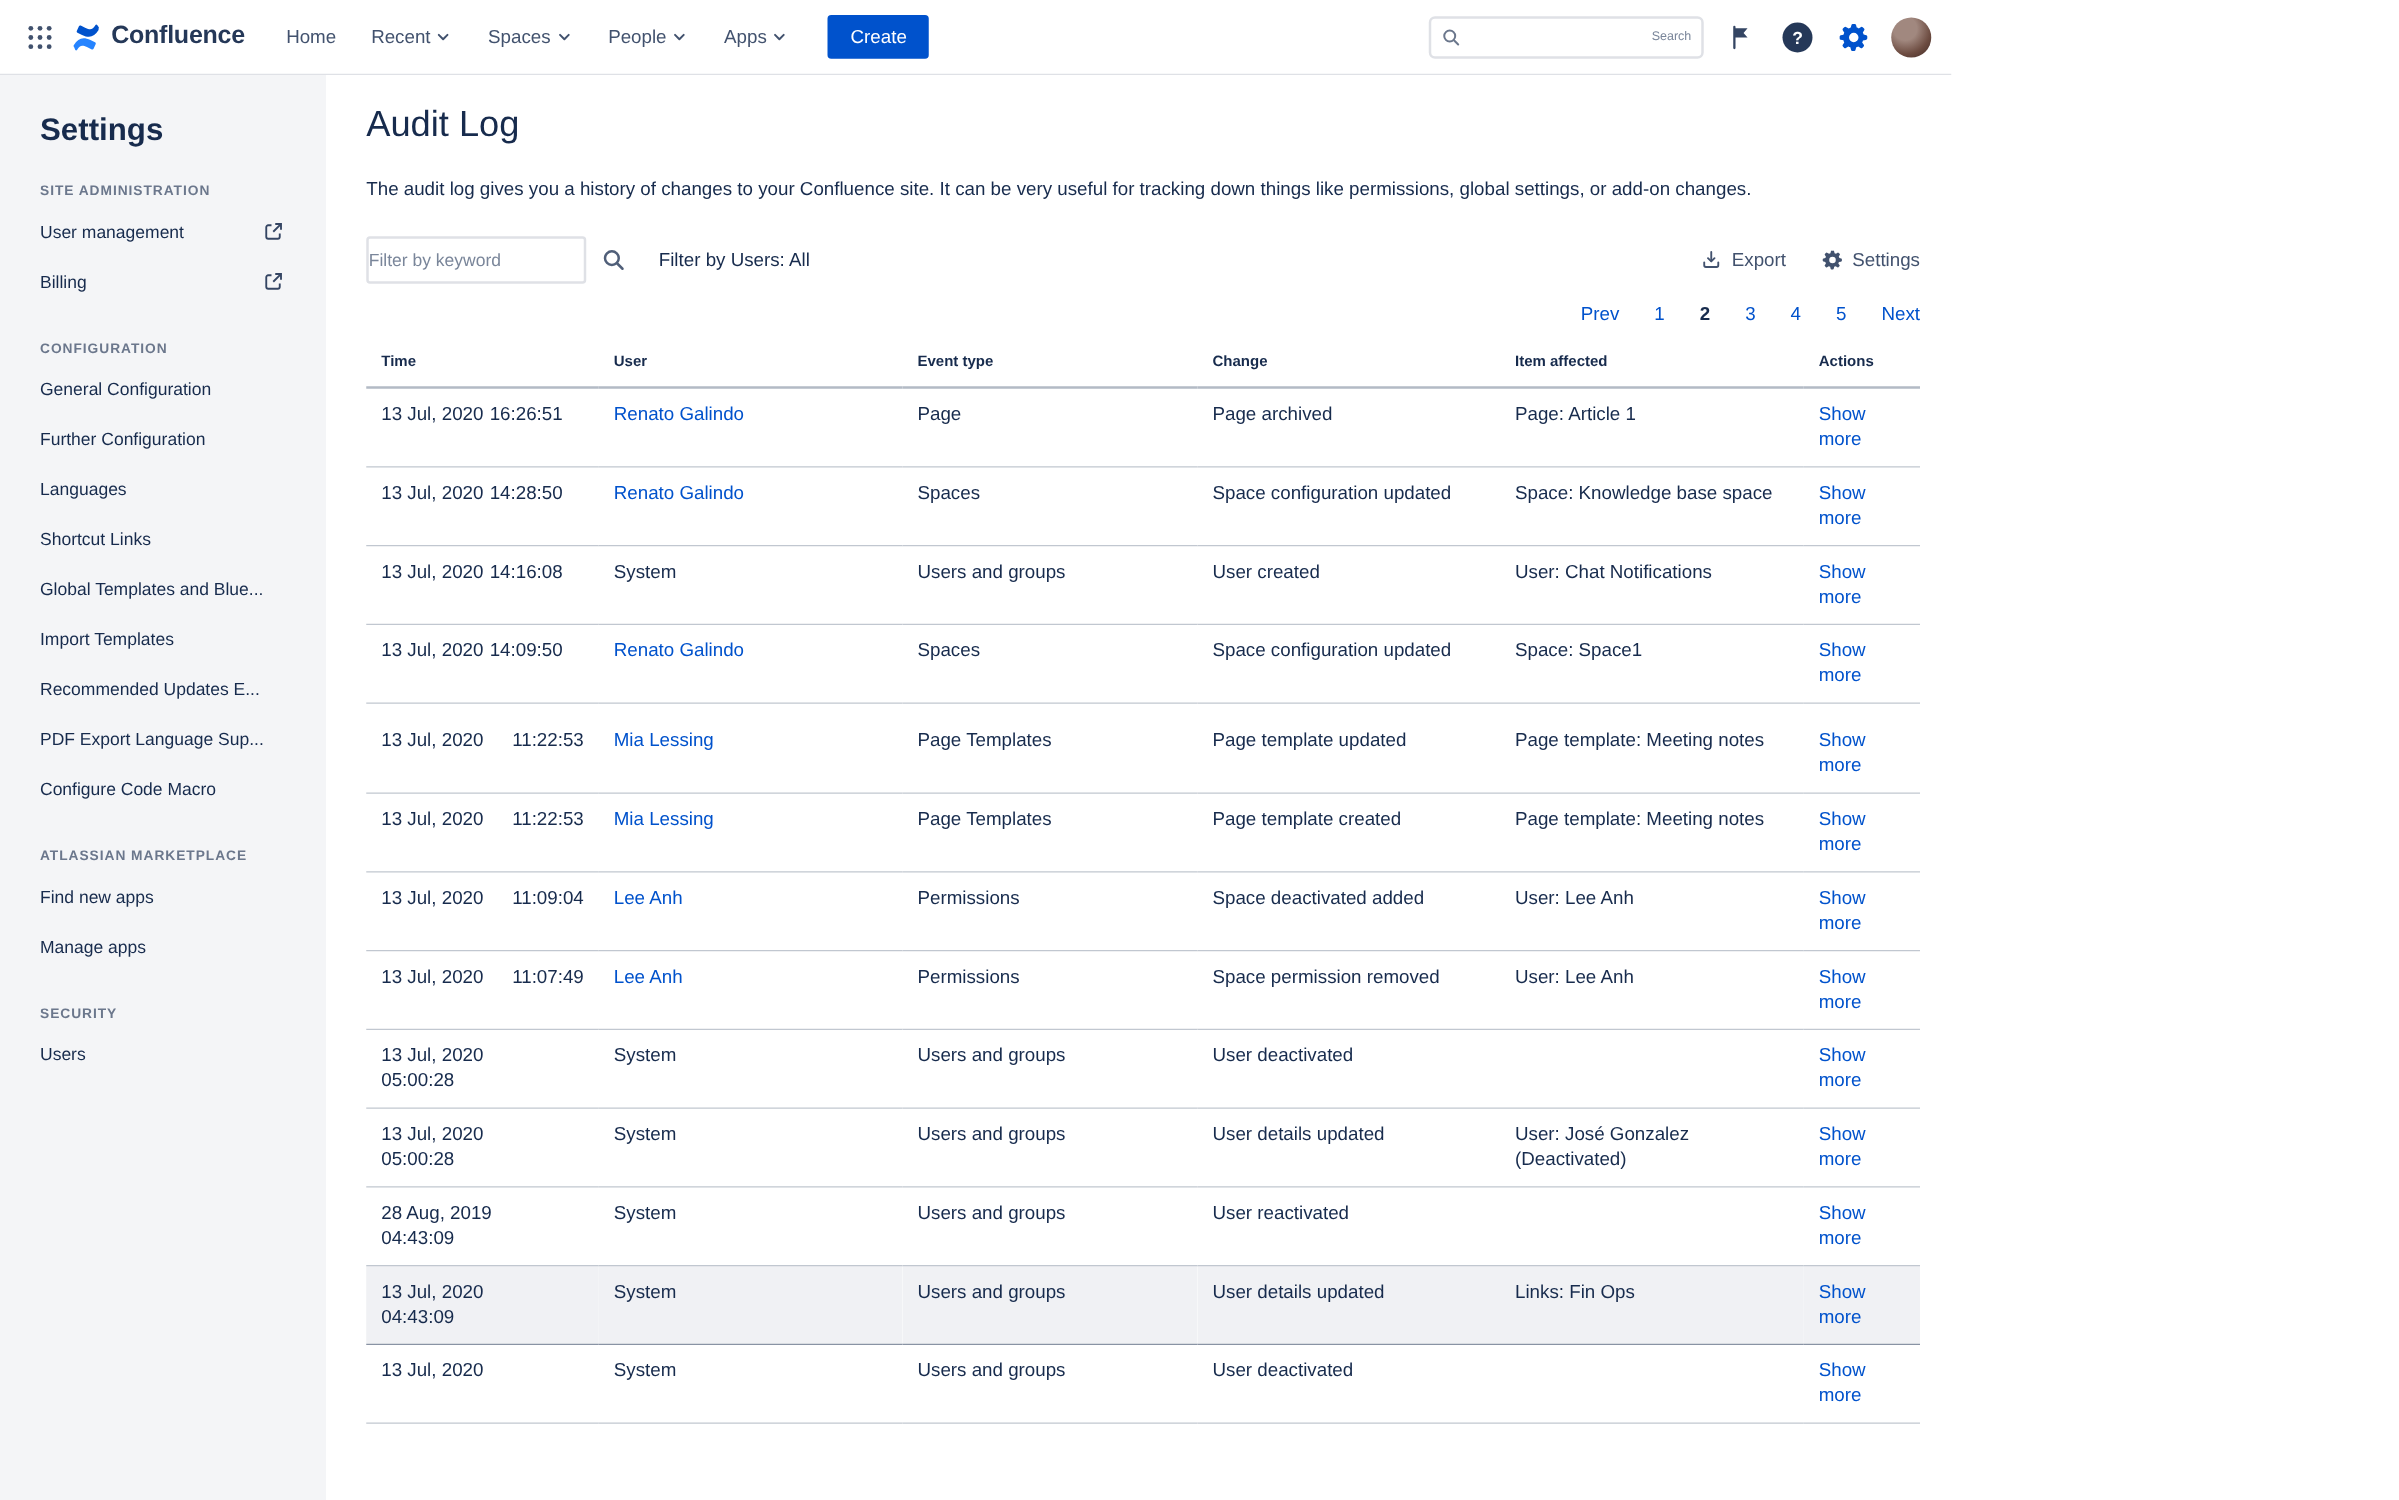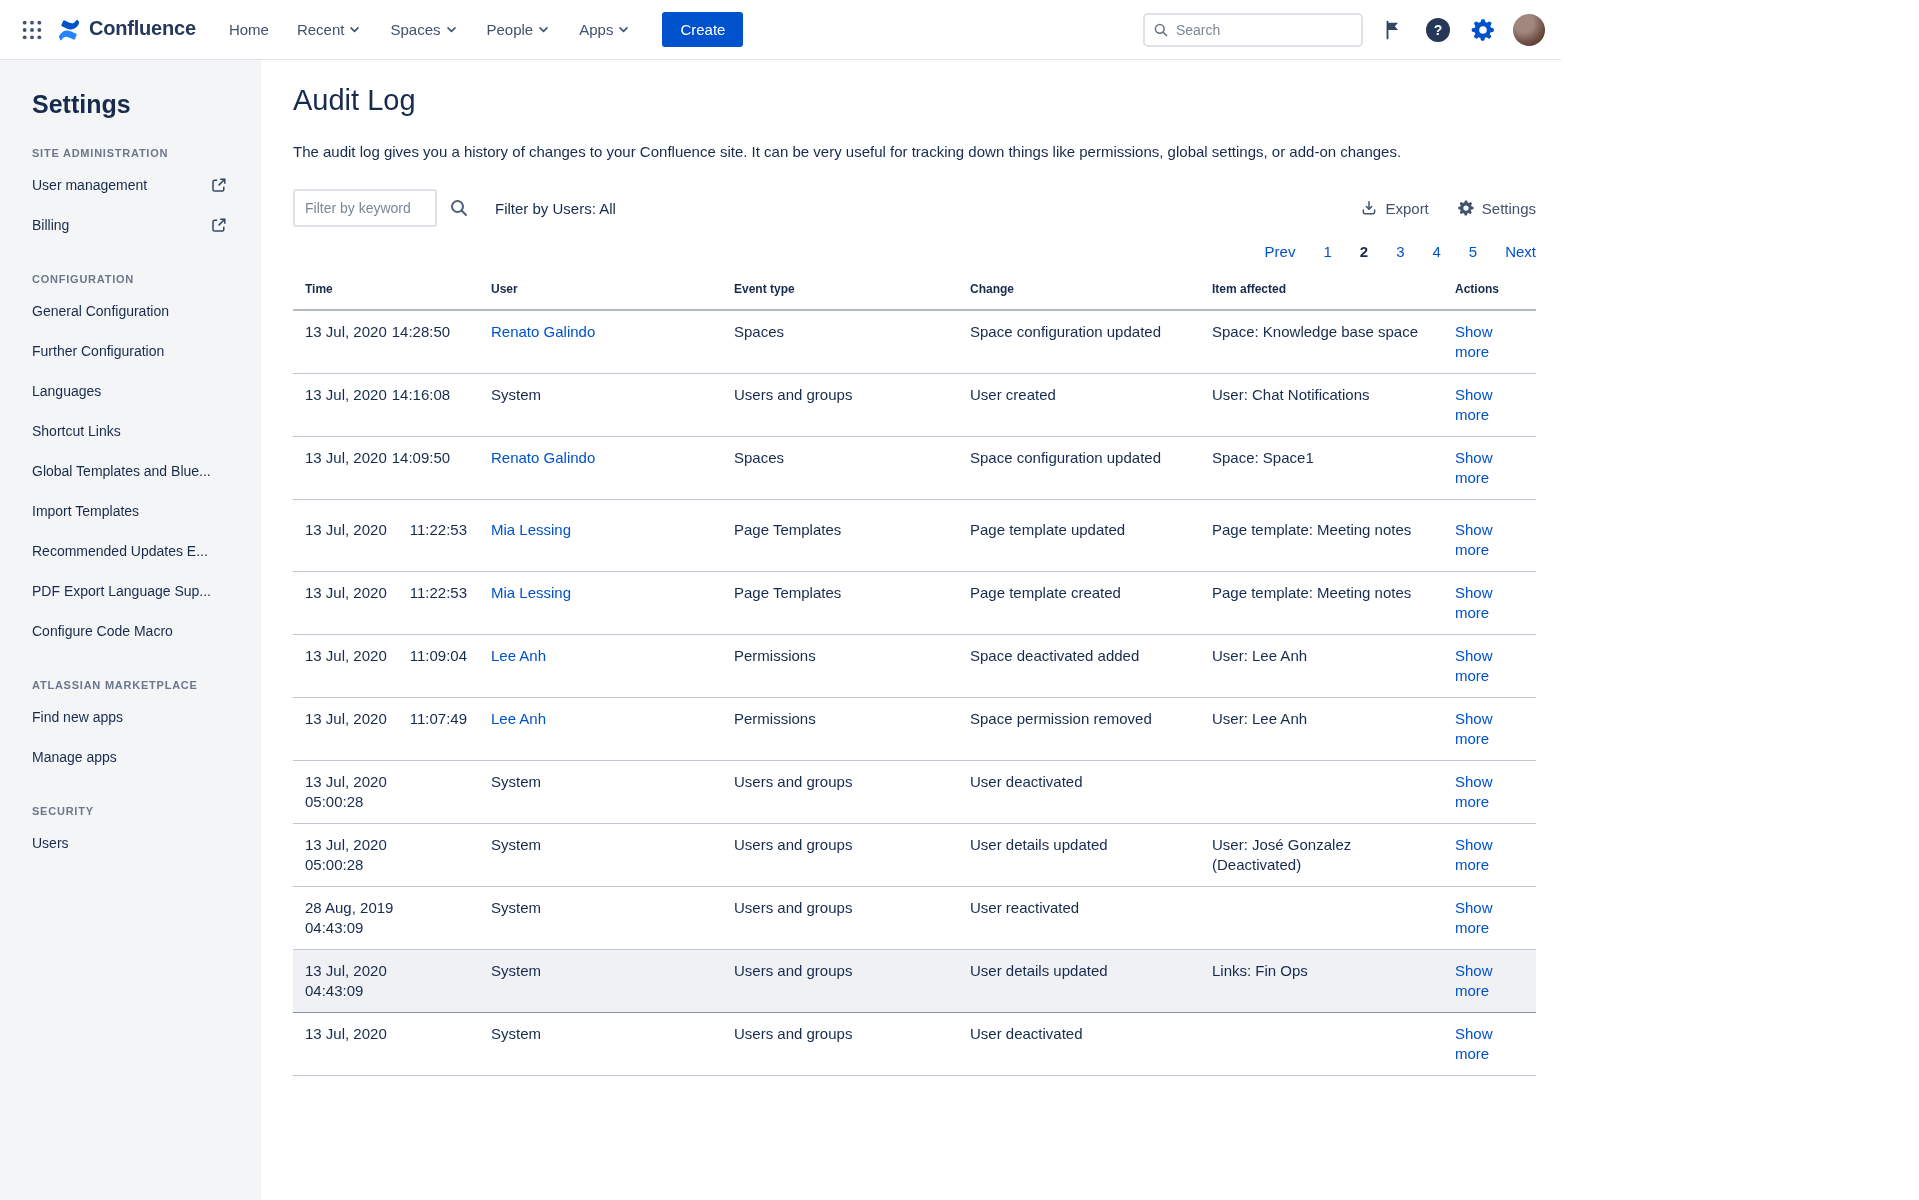--- a/index.html
+++ b/index.html
@@ -15,21 +15,21 @@
   .brand { display:flex; align-items:flex-start; gap:7px; margin-left:8px; cursor:pointer; }
   .brand-name { font-size:20px; font-weight:700; color:#253858; letter-spacing:-0.2px; }
   .navitems { display:flex; align-items:center; margin-left:22px; gap:6px; }
   .nav-item { display:flex; align-items:center; gap:3px; padding:8px 11px; font-size:15px;
               font-weight:500; color:#42526E; border-radius:3px; cursor:pointer; text-decoration:none; }
   .create-btn { margin-left:20px; background:#0052CC; color:#fff; border:none; border-radius:3px;
                 font-size:15px; font-weight:500; padding:9px 18px; cursor:pointer; font-family:inherit; }
   .topnav-right { margin-left:auto; display:flex; align-items:center; gap:15px; }
   .search-box { display:flex; align-items:center; width:220px; height:34px; border:2px solid #DFE1E6;
                 border-radius:5px; padding:0 8px; gap:7px; background:#fff; }
-  .search-box input { border:none; outline:none; font-size:14px; width:100%; font-family:inherit; color:#172B4D; }
+  .search-box input { border:none; outline:none; font-size:10px; width:100%; font-family:inherit; color:#172B4D;text-align:right; }
   .search-box input::placeholder { color:#7A869A; }
   .icon-btn { width:30px; height:30px; display:flex; align-items:center; justify-content:center; cursor:pointer; }
   .help-circle { width:24px; height:24px; border-radius:50%; background:#253858; color:#fff;
                  font-size:14px; font-weight:700; display:flex; align-items:center; justify-content:center; }
   .avatar { width:32px; height:32px; border-radius:50%; cursor:pointer;
             background:radial-gradient(circle at 35% 28%, #a1887f 0 30%, #6d4c41 65%, #3e2723 100%); }
 
   
   .sidebar { position:absolute; top:60px; left:0; width:261px; bottom:0; background:#F4F5F7;
              padding:30px 20px 20px 32px; overflow:hidden; }
@@ -40,22 +40,22 @@
                font-size:14px; color:#172B4D; cursor:pointer; white-space:nowrap; }
   .side-item svg { flex:0 0 auto; margin-right:14px; }
 
   
   .main { position:absolute; top:60px; left:261px; right:0; bottom:0; background:#fff;
           padding:24px 0 0 32px; overflow:hidden; }
   .content { width:1243px; }
   .page-title { font-size:29px; font-weight:500; color:#172B4D; }
   .desc { margin-top:24px; font-size:15px; line-height:22px; color:#172B4D; }
   .toolbar { margin-top:26px; display:flex; align-items:center; }
-  .filter-input { width:144px; height:38px; border:2px solid #DFE1E6; border-radius:3px;
-                  padding:0 10px; font-size:14px; font-family:inherit; color:#172B4D; outline:none; }
+  .filter-input { width:176px; height:38px; border:2px solid #DFE1E6; border-radius:3px;
+                  padding:0 0; font-size:14px; font-family:inherit; color:#172B4D; outline:none; }
   .filter-input::placeholder { color:#7A869A; }
   .filter-search { margin-left:12px; display:flex; cursor:pointer; }
   .time-filter { margin-left:26px; font-size:15px; color:#172B4D; cursor:pointer; }
   .toolbar-right { margin-left:auto; display:flex; align-items:center; gap:28px; }
   .tool-btn { display:flex; align-items:center; gap:7px; font-size:15px; color:#42526E; cursor:pointer; }
   .pagination { margin-top:16px; display:flex; justify-content:flex-end; align-items:center;
                 gap:28px; font-size:15px; }
   .pagination a { color:#0052CC; text-decoration:none; cursor:pointer; }
   .pagination a.current { color:#172B4D; font-weight:700; cursor:default; }
 
@@ -275,20 +275,28 @@
               <th>Time</th>
               <th>User</th>
               <th>Event type</th>
               <th>Change</th>
               <th>Item affected</th>
               <th>Actions</th>
             </tr>
         </thead>
         <tbody id="audit-table-body">
             <tr>
+              <td class="time-cell inline"><span class="t-date">13 Jul, 2020</span><span class="t-time">16:26:51</span></td>
+              <td><a class="link">Renato Galindo</a></td>
+              <td><span>Page</span></td>
+              <td><span>Page archived</span></td>
+              <td><span>Page: Article 1</span></td>
+              <td><a class="link">Show more</a></td>
+            </tr>
+            <tr>
               <td class="time-cell inline"><span class="t-date">13 Jul, 2020</span><span class="t-time">14:28:50</span></td>
               <td><a class="link">Renato Galindo</a></td>
               <td><span>Spaces</span></td>
               <td><span>Space configuration updated</span></td>
               <td><span>Space: Knowledge base space</span></td>
               <td><a class="link">Show more</a></td>
             </tr>
             <tr>
               <td class="time-cell inline"><span class="t-date">13 Jul, 2020</span><span class="t-time">14:16:08</span></td>
               <td><span>System</span></td>

